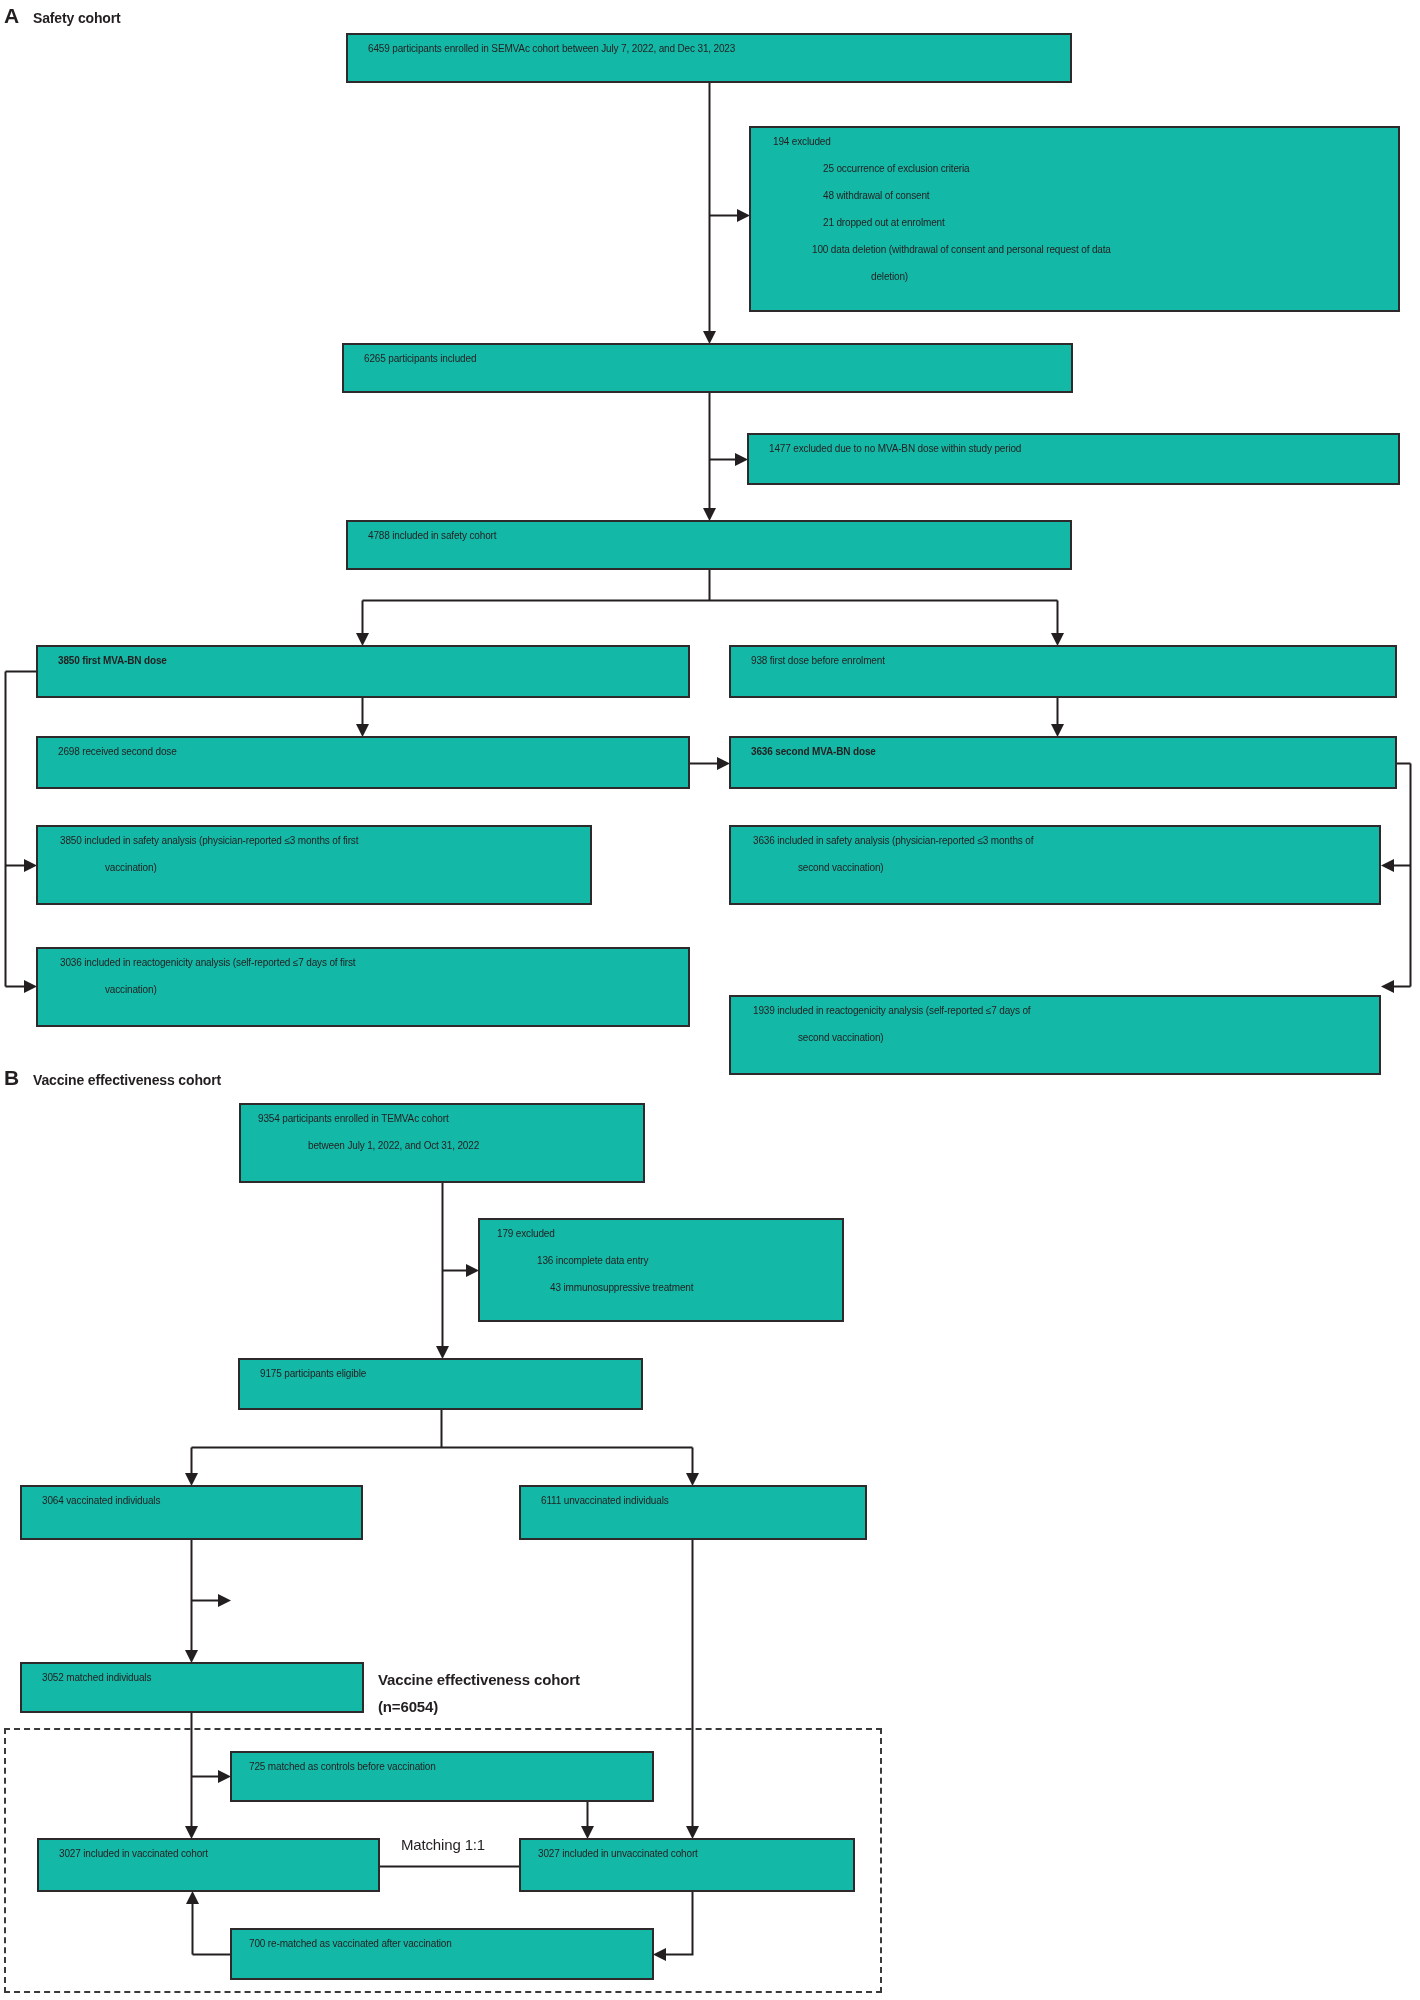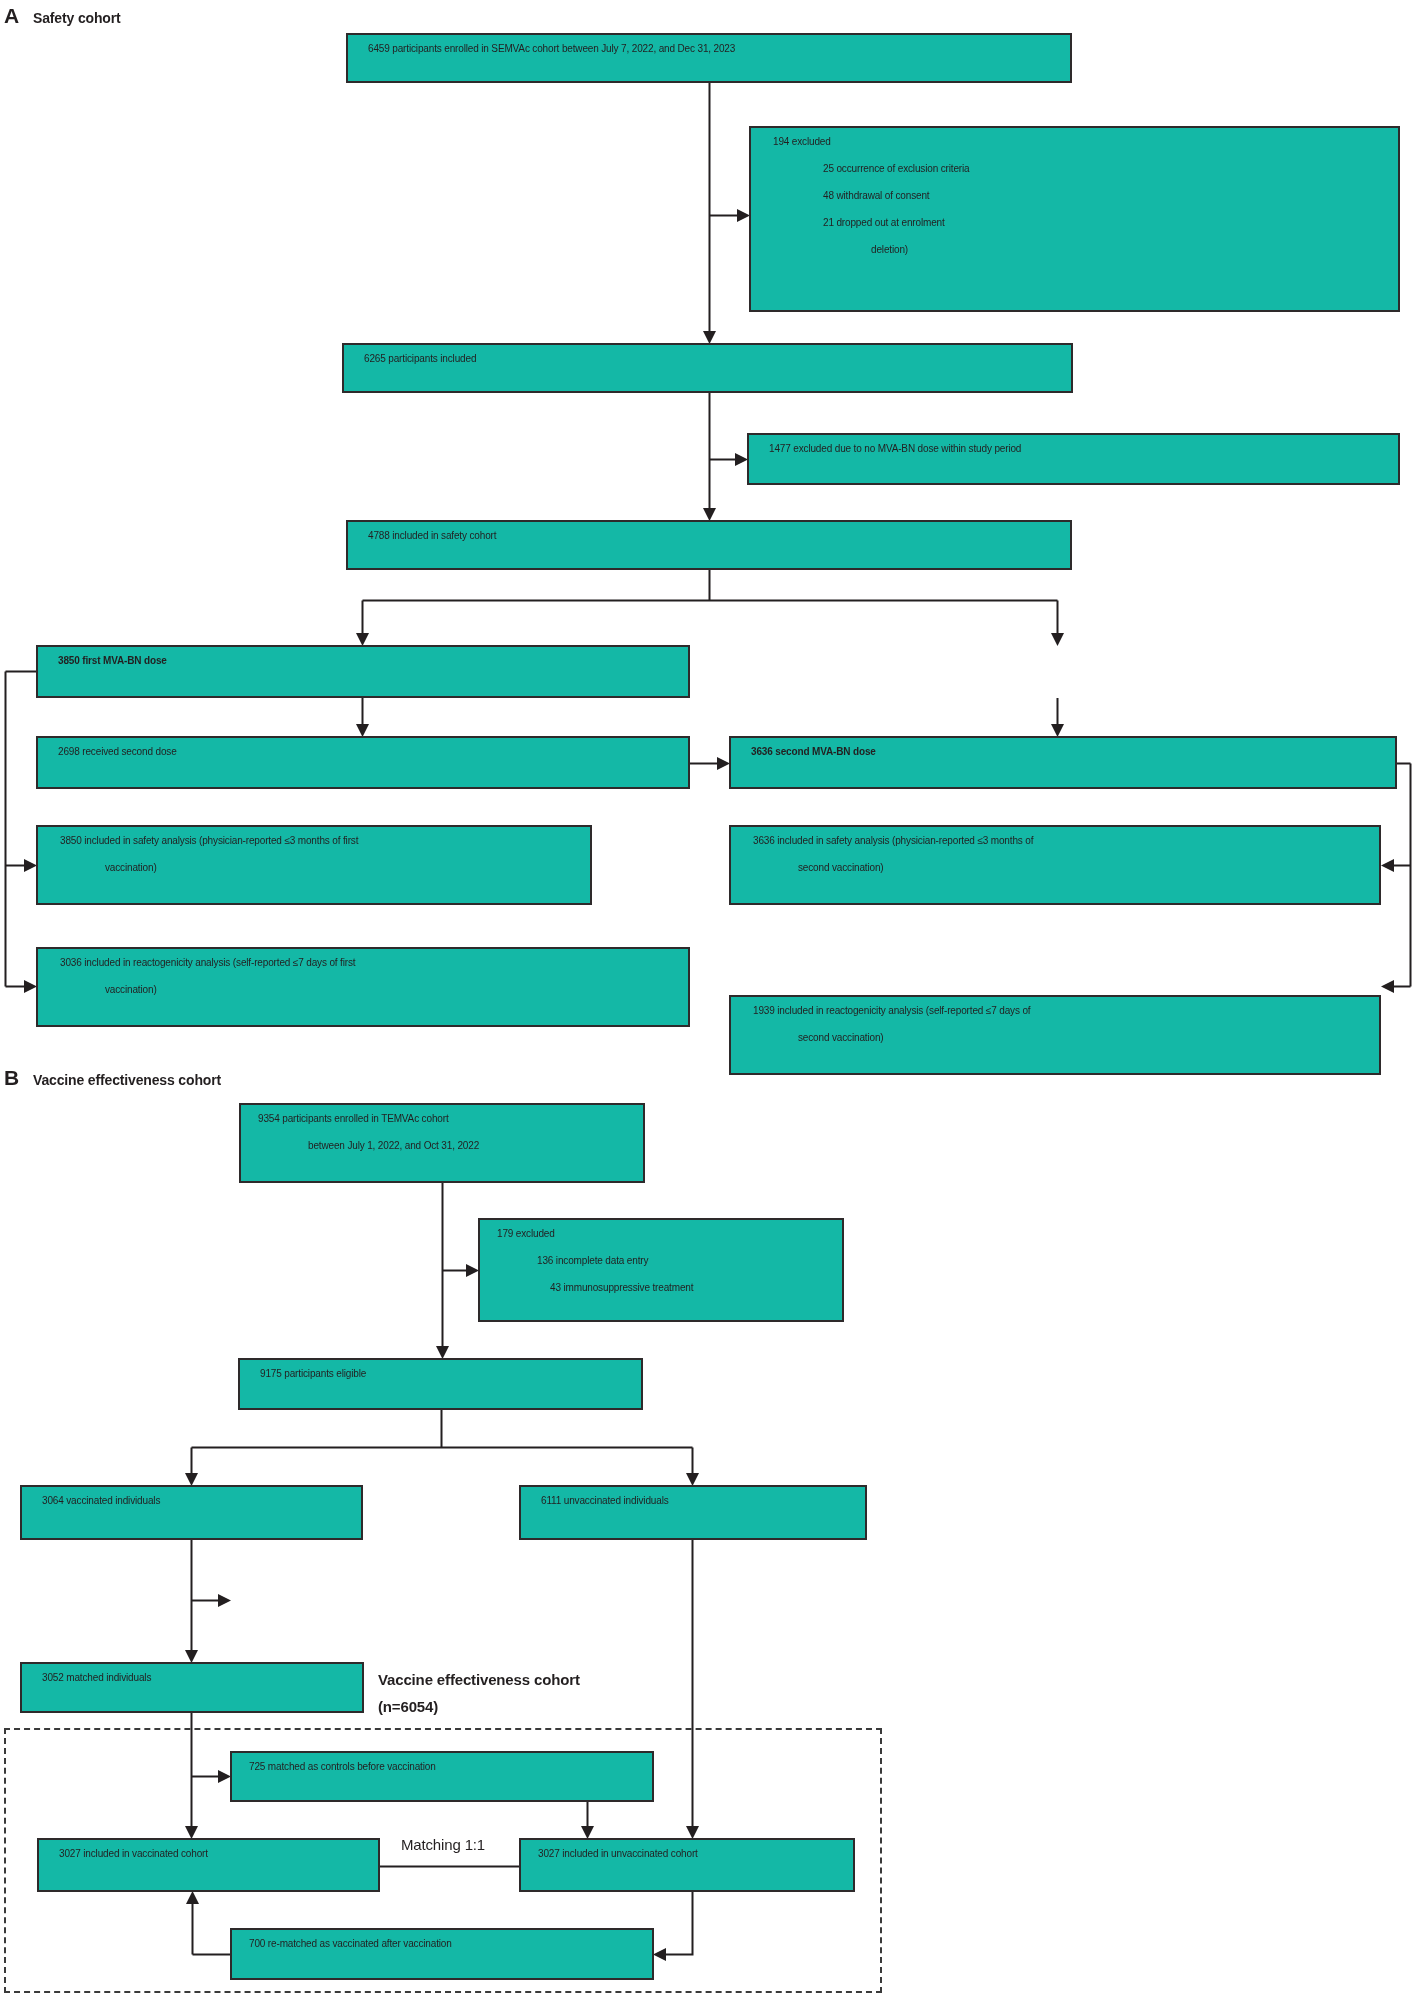--- a/index.html
+++ b/index.html
@@ -99,39 +99,43 @@
 
   <div class="node" style="left:346px;top:33px;width:726px;height:50px;">
     <div class="ln">6459 participants enrolled in SEMVAc cohort between July 7, 2022, and Dec 31, 2023</div>
   </div>
 
   <div class="node" style="left:749px;top:126px;width:651px;height:186px;">
     <div class="ln p22">194 excluded</div>
     <div class="ln p72">25 occurrence of exclusion criteria</div>
     <div class="ln p72">48 withdrawal of consent</div>
     <div class="ln p72">21 dropped out at enrolment</div>
+    <div class="ln p61">100 data deletion (withdrawal of consent and personal request of data</div>
     <div class="ln p120">deletion)</div>
   </div>
 
   <div class="node" style="left:342px;top:343px;width:731px;height:50px;">
     <div class="ln">6265 participants included</div>
   </div>
 
   <div class="node" style="left:747px;top:433px;width:653px;height:52px;">
     <div class="ln">1477 excluded due to no MVA-BN dose within study period</div>
   </div>
 
   <div class="node" style="left:346px;top:520px;width:726px;height:50px;">
     <div class="ln">4788 included in safety cohort</div>
   </div>
 
   <div class="node bold" style="left:36px;top:645px;width:654px;height:53px;">
     <div class="ln">3850 first MVA-BN dose</div>
   </div>
 
+  <div class="node" style="left:729px;top:645px;width:668px;height:53px;">
+    <div class="ln">938 first dose before enrolment</div>
+  </div>
 
   <div class="node" style="left:36px;top:736px;width:654px;height:53px;">
     <div class="ln">2698 received second dose</div>
   </div>
 
   <div class="node bold" style="left:729px;top:736px;width:668px;height:53px;">
     <div class="ln">3636 second MVA-BN dose</div>
   </div>
 
   <div class="node" style="left:36px;top:825px;width:556px;height:80px;">

